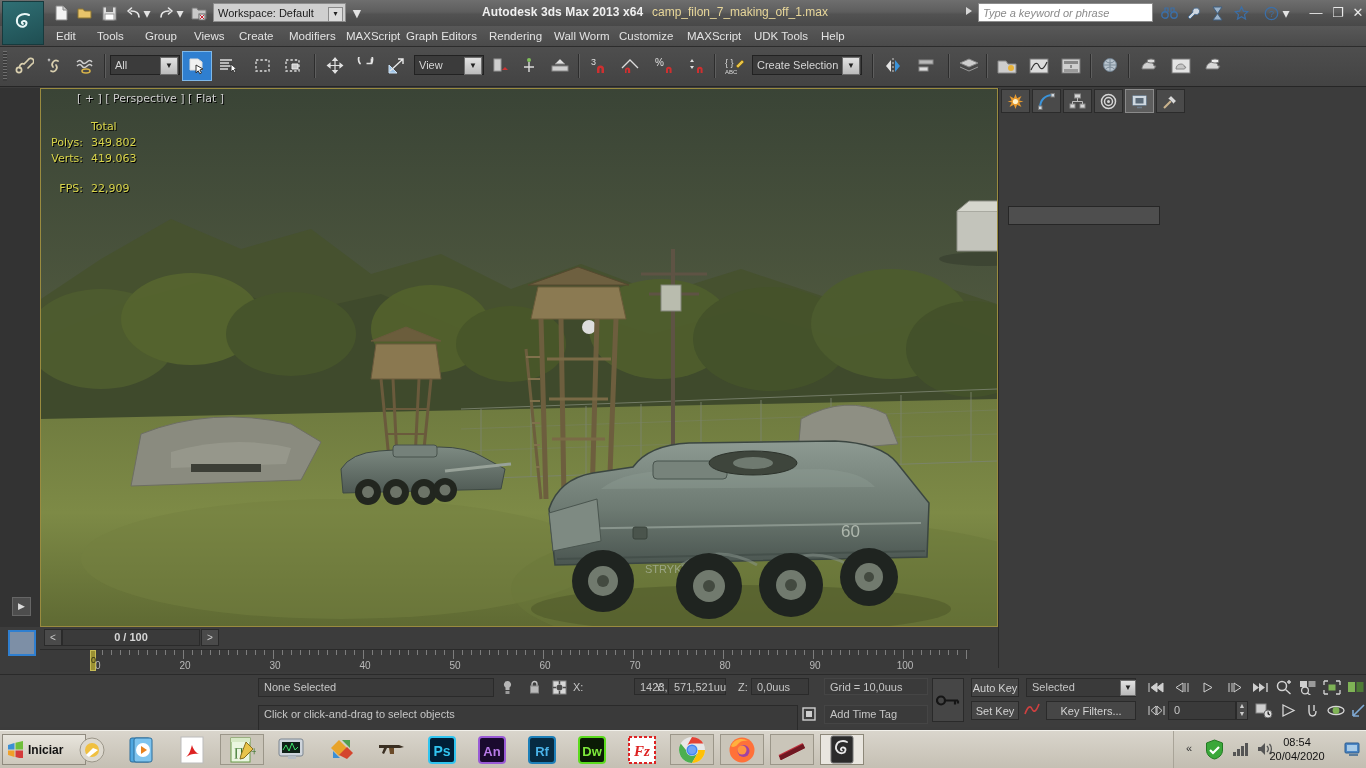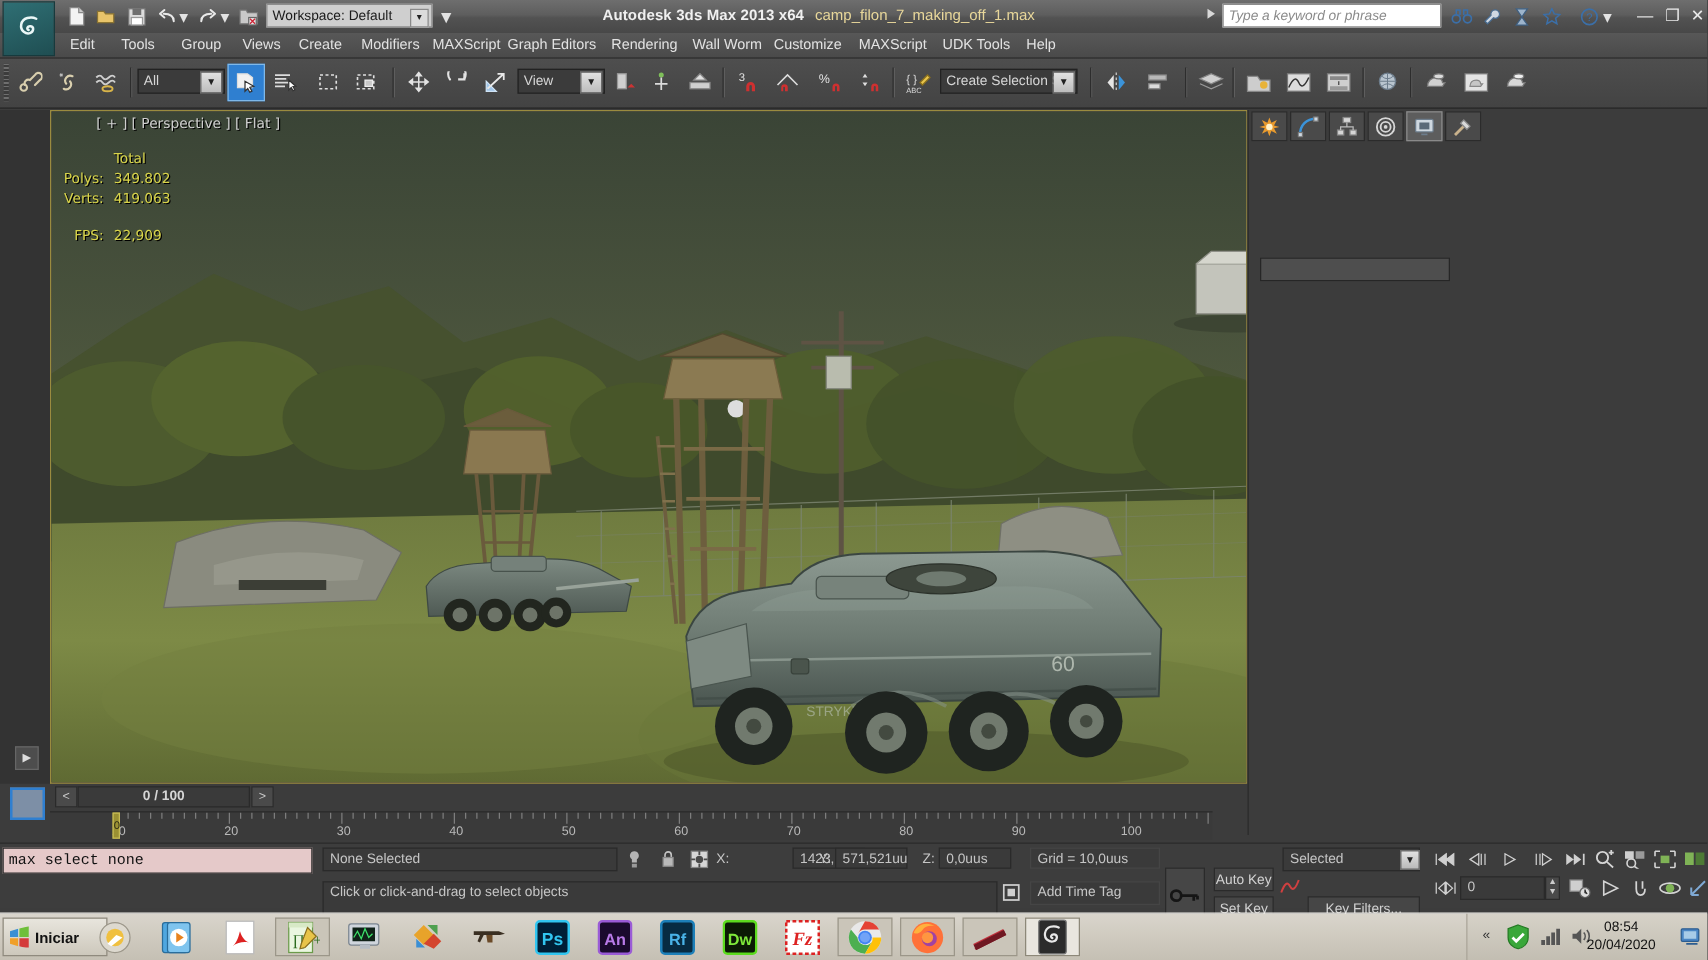--- a/index.html
+++ b/index.html
@@ -99,21 +99,21 @@
   .mxs-line{position:absolute;left:2px;height:21px;border:1px solid #2a2a2a;box-sizing:border-box;
     font-family:"Liberation Mono",monospace;font-size:12px;color:#111;padding-left:4px;line-height:19px;
     width:248px;}
   .mxs-a{top:3px;background:#e5c9c9;}
   .mxs-b{top:26px;background:#ffffff;}
   .sb-field{position:absolute;background:#3a3a3a;border:1px solid #2a2a2a;box-sizing:border-box;
     color:#c6c6c6;font-size:11px;line-height:17px;padding-left:5px;}
   .sb-plain{position:absolute;color:#c6c6c6;font-size:11px;}
   .sb-icon{position:absolute;color:#d2d2d2;font-size:13px;text-align:center;}
   .ak-btn{position:absolute;background:#464646;border:1px solid #2a2a2a;box-sizing:border-box;
-    color:#d2d2d2;font-size:11px;display:flex;align-items:center;justify-content:center;margin-top:16px;}
+    color:#d2d2d2;font-size:11px;display:flex;align-items:center;justify-content:center;}
   .navbtn{position:absolute;width:20px;height:19px;display:flex;align-items:center;
     justify-content:center;color:#cfcfcf;font-size:11px;}
 
   
   .taskbar{position:absolute;left:0;top:730px;width:1366px;height:38px;
     background:linear-gradient(180deg,#d9d5cc 0%,#cfcabf 50%,#c4bfb3 100%);border-top:1px solid #f2f0ea;}
   .startbtn{position:absolute;left:2px;top:3px;width:84px;height:31px;
     background:linear-gradient(180deg,#e8e5dd,#cdc8bc);border:1px solid #8f8a7e;box-sizing:border-box;
     display:flex;align-items:center;gap:4px;padding-left:4px;}
   .startlabel{font-size:12px;color:#111;font-weight:bold;}
@@ -722,21 +722,20 @@
     <div class="ticklbl" style="left:505px">60</div>
     <div class="ticklbl" style="left:595px">70</div>
     <div class="ticklbl" style="left:685px">80</div>
     <div class="ticklbl" style="left:775px">90</div>
     <div class="ticklbl" style="left:865px">100</div>
     <div class="ticklbl" style="left:920px"></div>
     <div class="tbar-thumb" style="left:50px">0</div>
   </div>
 
   <div class="statusbar">
-    <div class="mxs-line mxs-a">max select none</div>
 
     <div class="sb-field" style="left:258px;top:3px;width:236px;height:19px;">None Selected</div>
     <div class="sb-field" style="left:258px;top:30px;width:540px;height:30px;">Click or click-and-drag to select objects</div>
 
     <div class="sb-icon" style="left:499px;top:5px;width:16px;">
       <svg width="11" height="15" viewBox="0 0 11 15">
           <path d="M5.5 1a3.5 3.5 0 00-2 6.4V10h4V7.4A3.5 3.5 0 005.5 1z" fill="#b5b5b5"></path>
           <rect x="3.5" y="11" width="4" height="3" fill="#9a9a9a"></rect>
         </svg>
     </div>

